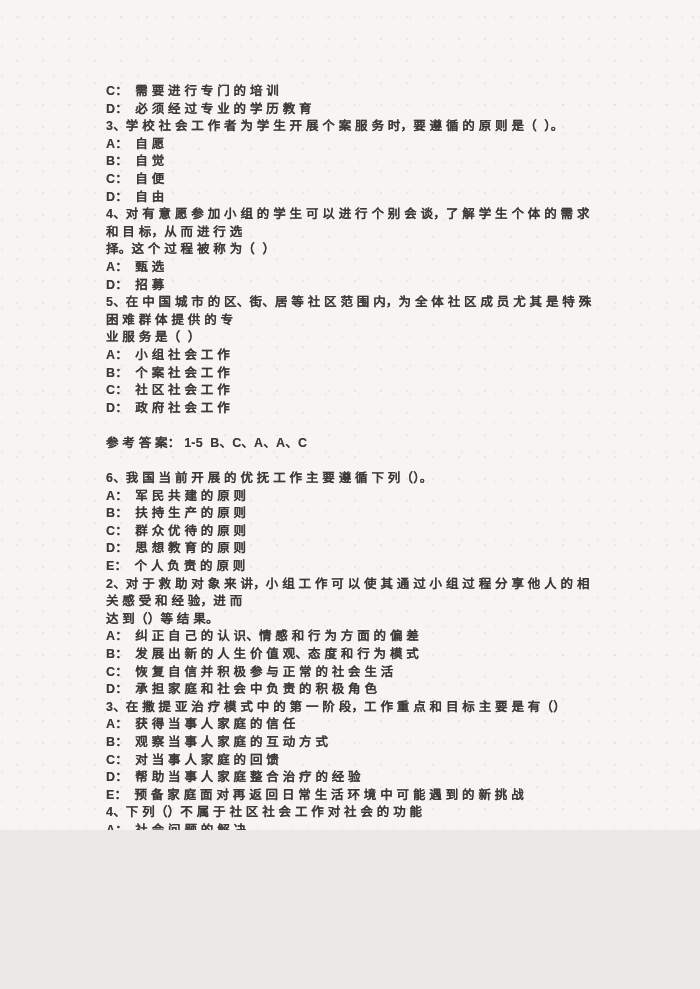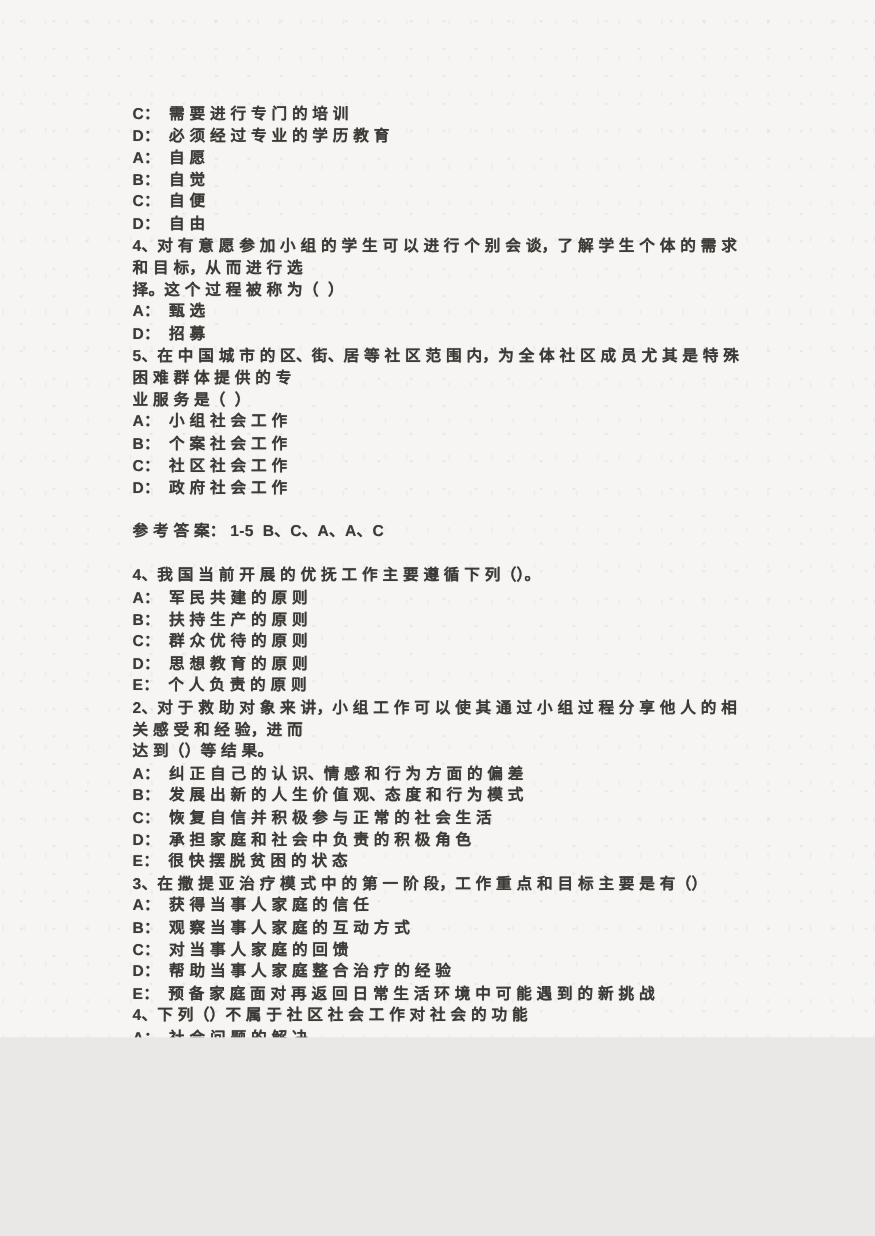--- a/index.html
+++ b/index.html
@@ -40,50 +40,50 @@
     white-space: pre-wrap;
   }
 </style>
 </head>
 <body>
 
 <div class="scan-page">
   <div class="text-block" id="text-block">
       <div class="text-line">C：  需 要 进 行 专 门 的 培 训</div>
       <div class="text-line">D：  必 须 经 过 专 业 的 学 历 教 育</div>
+      <div class="text-line">3、学 校 社 会 工 作 者 为 学 生 开 展 个 案 服 务 时，要 遵 循 的 原 则 是（  ）。</div>
       <div class="text-line">A：  自 愿</div>
       <div class="text-line">B：  自 觉</div>
       <div class="text-line">C：  自 便</div>
       <div class="text-line">D：  自 由</div>
       <div class="text-line">4、对 有 意 愿 参 加 小 组 的 学 生 可 以 进 行 个 别 会 谈，了 解 学 生 个 体 的 需 求 和 目 标，从 而 进 行 选</div>
       <div class="text-line">择。这 个 过 程 被 称 为（  ）</div>
       <div class="text-line">A：  甄 选</div>
       <div class="text-line">D：  招 募</div>
       <div class="text-line">5、在 中 国 城 市 的 区、街、居 等 社 区 范 围 内，为 全 体 社 区 成 员 尤 其 是 特 殊 困 难 群 体 提 供 的 专</div>
       <div class="text-line">业 服 务 是（  ）</div>
       <div class="text-line">A：  小 组 社 会 工 作</div>
       <div class="text-line">B：  个 案 社 会 工 作</div>
       <div class="text-line">C：  社 区 社 会 工 作</div>
       <div class="text-line">D：  政 府 社 会 工 作</div>
       <div class="text-line">&nbsp;</div>
       <div class="text-line">参 考 答 案： 1-5  B、C、A、A、C</div>
       <div class="text-line">&nbsp;</div>
-      <div class="text-line">4、我 国 当 前 开 展 的 优 抚 工 作 主 要 遵 循 下 列（）。</div>
+      <div class="text-line">6、我 国 当 前 开 展 的 优 抚 工 作 主 要 遵 循 下 列（）。</div>
       <div class="text-line">A：  军 民 共 建 的 原 则</div>
       <div class="text-line">B：  扶 持 生 产 的 原 则</div>
       <div class="text-line">C：  群 众 优 待 的 原 则</div>
       <div class="text-line">D：  思 想 教 育 的 原 则</div>
       <div class="text-line">E：  个 人 负 责 的 原 则</div>
       <div class="text-line">2、对 于 救 助 对 象 来 讲，小 组 工 作 可 以 使 其 通 过 小 组 过 程 分 享 他 人 的 相 关 感 受 和 经 验，进 而</div>
       <div class="text-line">达 到（）等 结 果。</div>
       <div class="text-line">A：  纠 正 自 己 的 认 识、情 感 和 行 为 方 面 的 偏 差</div>
       <div class="text-line">B：  发 展 出 新 的 人 生 价 值 观、态 度 和 行 为 模 式</div>
       <div class="text-line">C：  恢 复 自 信 并 积 极 参 与 正 常 的 社 会 生 活</div>
       <div class="text-line">D：  承 担 家 庭 和 社 会 中 负 责 的 积 极 角 色</div>
-      <div class="text-line">E：  很 快 摆 脱 贫 困 的 状 态</div>
       <div class="text-line">3、在 撒 提 亚 治 疗 模 式 中 的 第 一 阶 段，工 作 重 点 和 目 标 主 要 是 有（）</div>
       <div class="text-line">A：  获 得 当 事 人 家 庭 的 信 任</div>
       <div class="text-line">B：  观 察 当 事 人 家 庭 的 互 动 方 式</div>
       <div class="text-line">C：  对 当 事 人 家 庭 的 回 馈</div>
       <div class="text-line">D：  帮 助 当 事 人 家 庭 整 合 治 疗 的 经 验</div>
       <div class="text-line">E：  预 备 家 庭 面 对 再 返 回 日 常 生 活 环 境 中 可 能 遇 到 的 新 挑 战</div>
       <div class="text-line">4、下 列（）不 属 于 社 区 社 会 工 作 对 社 会 的 功 能</div>
       <div class="text-line">A：  社 会 问 题 的 解 决</div>
     </div>
 </div>

